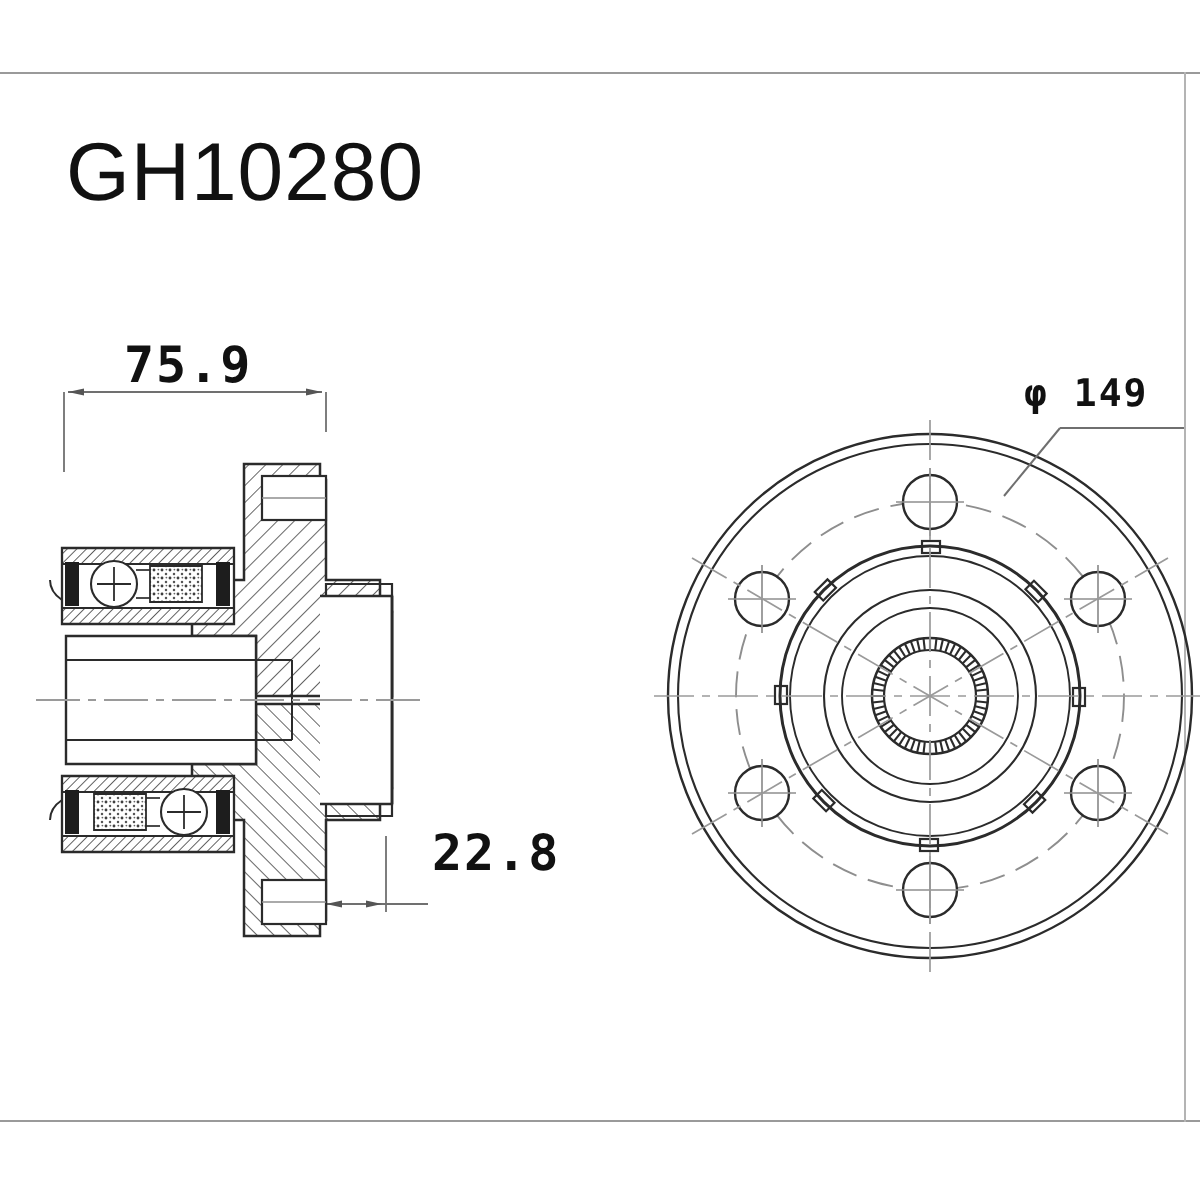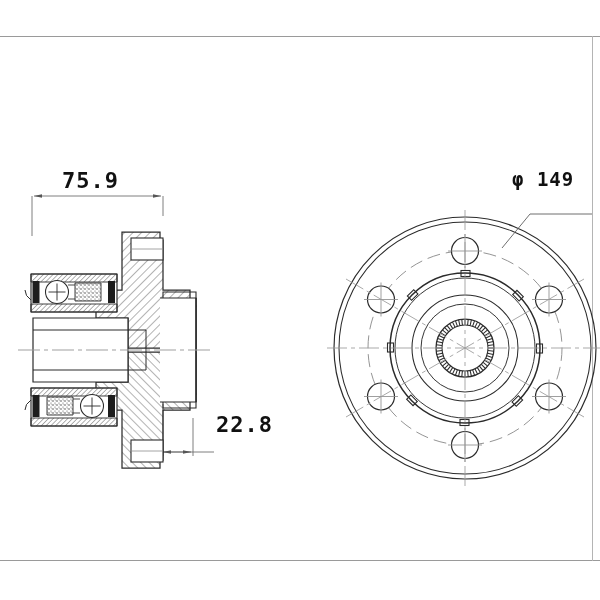--- a/index.html
+++ b/index.html
@@ -31,38 +31,39 @@
     font-size:41px;line-height:44px;font-weight:400;
     letter-spacing:0.5px;color:#111;
     font-family:"Liberation Sans", sans-serif;
     white-space:nowrap;
   }
 
   
   .dim{
     position:absolute;color:#111;white-space:nowrap;
     font-family:"DejaVu Sans Mono", monospace;
-    font-weight:700;font-size:22px;letter-spacing:1px;
+    font-weight:700;font-size:25px;letter-spacing:1px;
   }
   #dim-width{left:62px;top:168px;}
   #dim-thick{left:216px;top:412px;}
-  #dim-diam{left:512px;top:168px;font-size:19px;}
+  #dim-diam{left:512px;top:186px;font-size:19px;}
 
   
   #art{position:absolute;left:0;top:0;width:600px;height:600px;}
 </style>
 </head>
 <body>
 
 <div id="page">
 
   <div class="rule-top"></div>
   <div class="rule-bottom"></div>
   <div class="rule-right"></div>
 
+  <div class="title" id="title">GH10280</div>
 
   <div class="dim" id="dim-width">75.9</div>
 
   <div class="dim" id="dim-thick">22.8</div>
 
   <div class="dim" id="dim-diam">φ 149</div>
 
   <svg id="art" viewBox="0 0 600 600">
     <defs>
 

